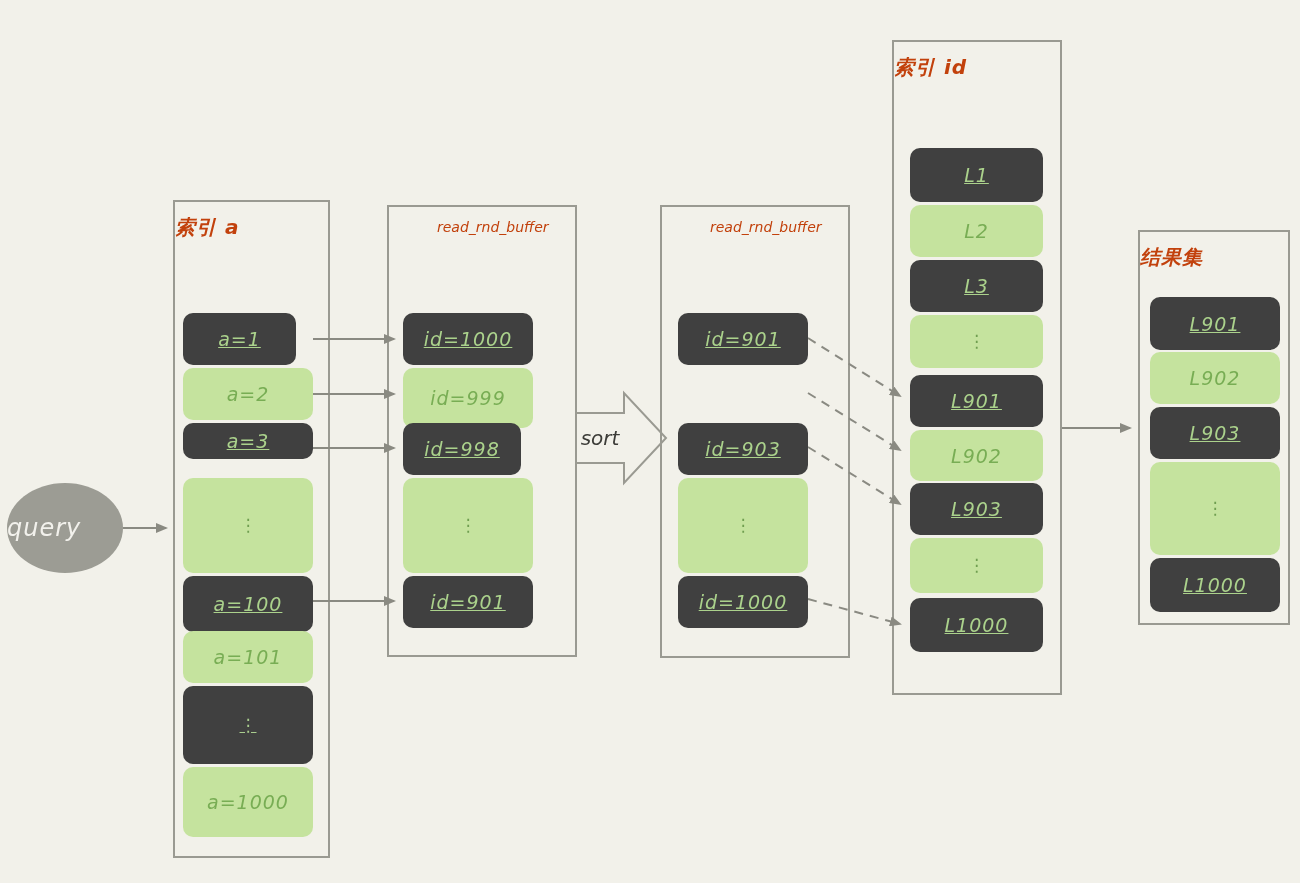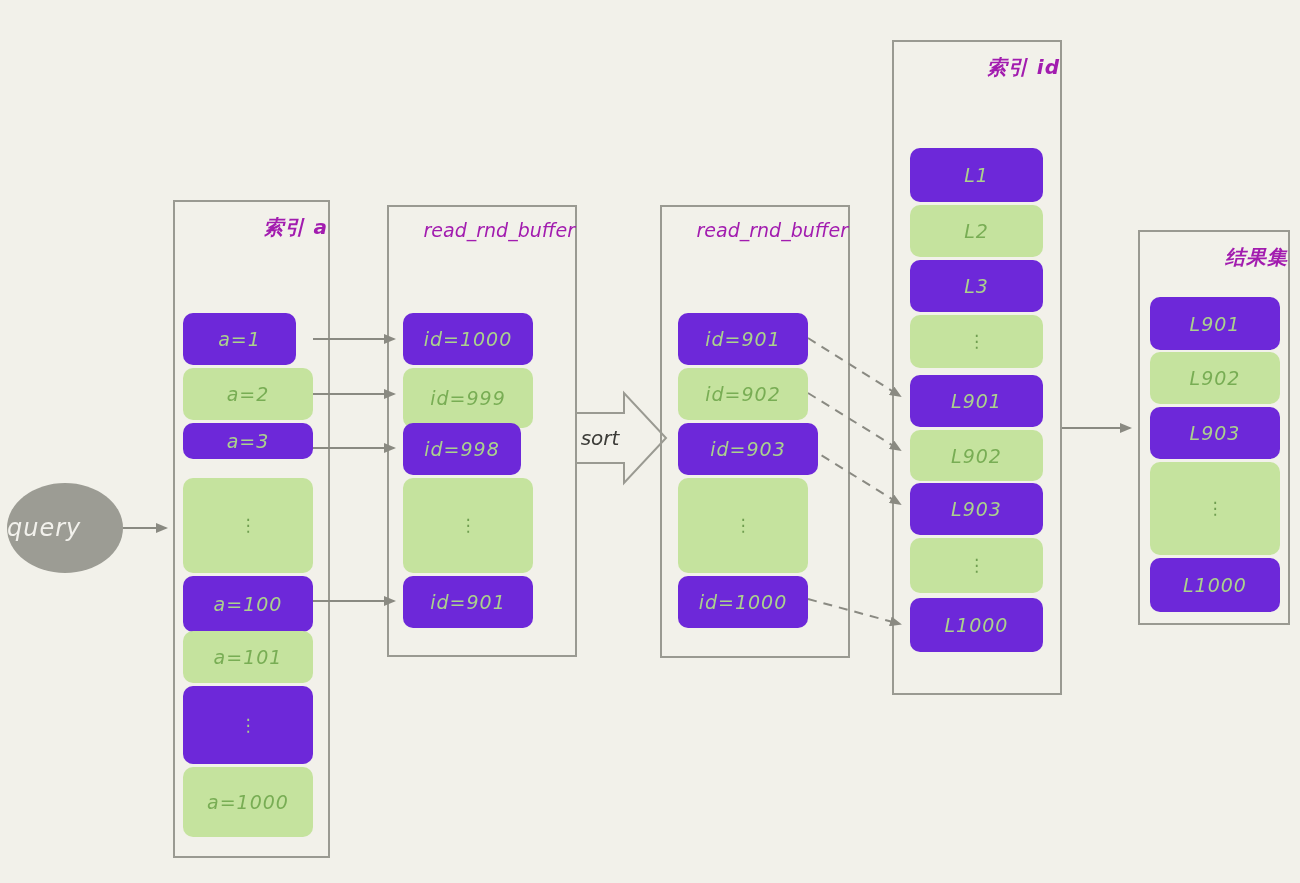--- a/index.html
+++ b/index.html
@@ -12,43 +12,44 @@
   #stage{position:relative;width:1300px;height:883px;background:#f2f1ea;}
 
   .box{
     position:absolute;
     border:2px solid #9a9a92;
     background:transparent;
     box-sizing:border-box;
   }
   .box-title{
     position:absolute;top:12px;left:0;width:100%;
-    text-align:right;
-    color:#a21caf;
+    text-align:left;
+    color:#c2410c;
     font-size:20px;
     font-weight:600;
     letter-spacing:1px;
     font-style:italic;
   }
   .box-title.mono-title{
-    font-size:19px;
+    font-size:14px;
     font-weight:500;
     letter-spacing:0;
+    padding-left:48px;
   }
 
   .cell{
     position:absolute;
     border-radius:10px;
     display:flex;align-items:center;justify-content:center;
     font-size:19px;
     font-style:italic;
     letter-spacing:1px;
     box-sizing:border-box;
   }
-  .cell.dark{background:#6d28d9;color:#abd28c;}
+  .cell.dark{background:#404040;color:#abd28c;text-decoration:underline;}
   .cell.light{background:#c5e39e;color:#78ad54;border-radius:10px;}
   .cell.dots{font-size:17px;font-style:normal;letter-spacing:0;line-height:1;}
   .cell.dots.light{color:#6f9e50;}
   .cell.dots.dark{color:#a9cd8e;}
 
   #query-node{
     position:absolute;
     left:7px;top:483px;width:116px;height:90px;
     background:#9c9c94;
     border-radius:50%;
@@ -136,22 +137,21 @@
   <div class="cell dark dots" style="left:183px;top:686px;width:130px;height:78px">⋮</div>
   <div class="cell light" style="left:183px;top:767px;width:130px;height:70px">a=1000</div>
 
   <div class="cell dark" style="left:403px;top:313px;width:130px;height:52px">id=1000</div>
   <div class="cell light" style="left:403px;top:368px;width:130px;height:60px">id=999</div>
   <div class="cell dark" style="left:403px;top:423px;width:118px;height:52px">id=998</div>
   <div class="cell light dots" style="left:403px;top:478px;width:130px;height:95px">⋮</div>
   <div class="cell dark" style="left:403px;top:576px;width:130px;height:52px">id=901</div>
 
   <div class="cell dark" style="left:678px;top:313px;width:130px;height:52px">id=901</div>
-  <div class="cell light" style="left:678px;top:368px;width:130px;height:52px">id=902</div>
-  <div class="cell dark" style="left:678px;top:423px;width:140px;height:52px">id=903</div>
+  <div class="cell dark" style="left:678px;top:423px;width:130px;height:52px">id=903</div>
   <div class="cell light dots" style="left:678px;top:478px;width:130px;height:95px">⋮</div>
   <div class="cell dark" style="left:678px;top:576px;width:130px;height:52px">id=1000</div>
 
   <div class="cell dark" style="left:910px;top:148px;width:133px;height:54px">L1</div>
   <div class="cell light" style="left:910px;top:205px;width:133px;height:52px">L2</div>
   <div class="cell dark" style="left:910px;top:260px;width:133px;height:52px">L3</div>
   <div class="cell light dots" style="left:910px;top:315px;width:133px;height:53px">⋮</div>
   <div class="cell dark" style="left:910px;top:375px;width:133px;height:52px">L901</div>
   <div class="cell light" style="left:910px;top:430px;width:133px;height:51px">L902</div>
   <div class="cell dark" style="left:910px;top:483px;width:133px;height:52px">L903</div>

